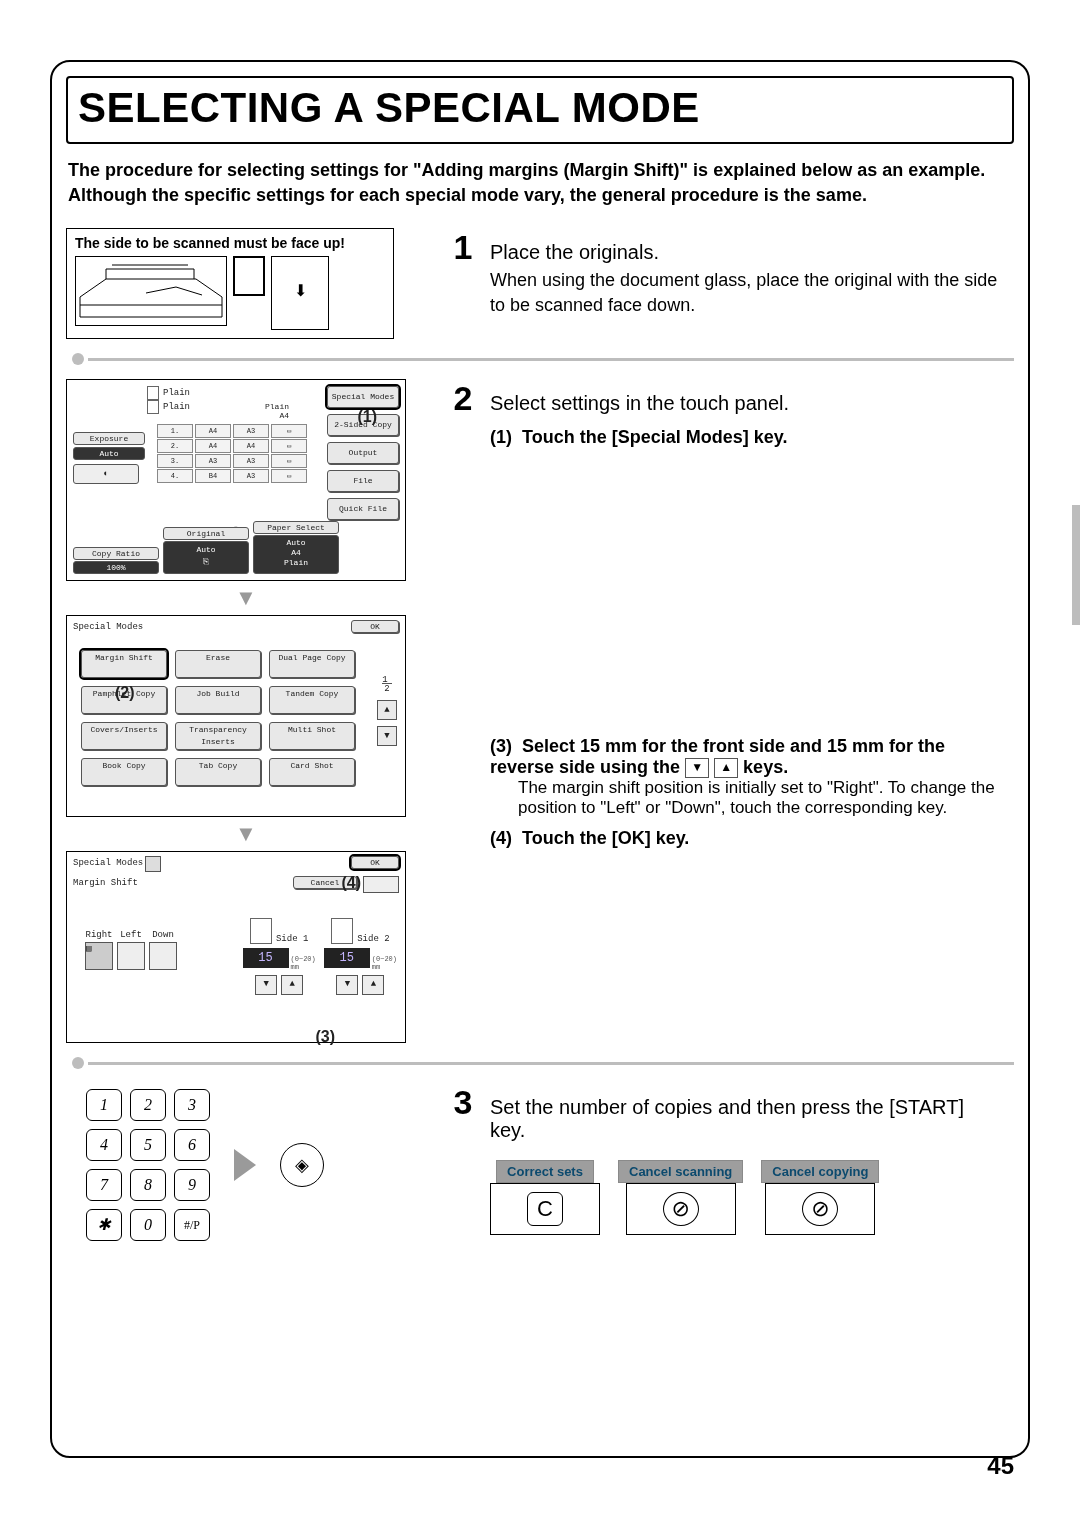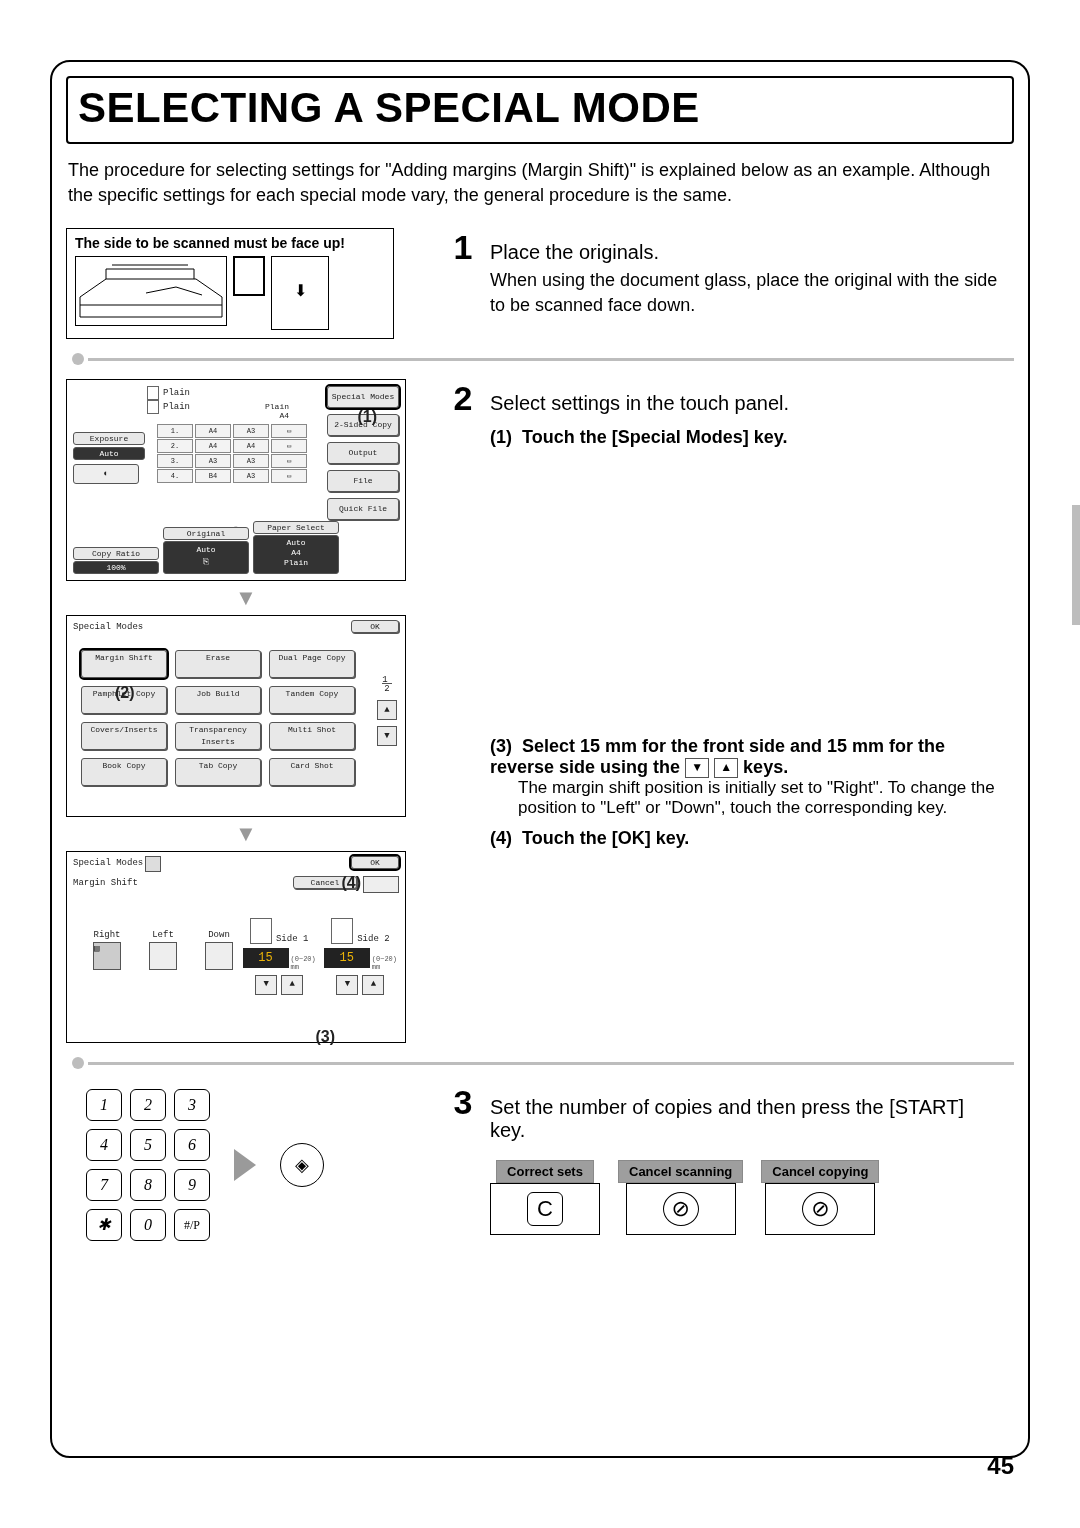--- a/index.html
+++ b/index.html
@@ -4,21 +4,21 @@
 <style>
 html, body { margin:0; padding:0; background:#fff; font-family: Arial, Helvetica, sans-serif; color:#000; }
 .page { width:1080px; height:1528px; position:relative; box-sizing:border-box; padding:60px 50px 40px 50px; }
 .outer-frame { position:absolute; inset:60px 50px 70px 50px; border:2px solid #000; border-radius:20px; }
 .inner { position:absolute; inset:76px 66px 86px 66px; }
 
 
 .title-box { border:2px solid #000; border-radius:4px; padding:6px 10px 10px; margin:0 0 14px; }
 .title { font-size:42px; font-weight:900; letter-spacing:0.5px; }
 
-.intro { font-size:18px; line-height:1.4; margin:6px 0 20px 2px; }
+.intro { font-size:18px; line-height:1.4; margin:6px 0 20px 2px;font-weight:bold; }
 
 
 .tab { position:absolute; right:-16px; top:505px; width:24px; height:120px; background:#bdbdbd; }
 
 
 .step { display:flex; gap:20px; margin-top:6px; }
 .left-col { width:360px; flex:0 0 360px; }
 .right-col { flex:1; padding-right:6px; }
 .num { font-size:34px; font-weight:900; width:34px; text-align:center; margin-right:10px; }
 .step-head { display:flex; align-items:baseline; }
@@ -77,45 +77,45 @@
 .p2b .side .arrow-btn { width:18px; height:18px; border:1px solid #555; background:#eaeaea; text-align:center; line-height:18px; }
 
 
 .p2c { width:338px; height:190px; }
 .p2c .hdr { position:absolute; left:6px; top:6px; font-size:9px; }
 .p2c .tab-icon { position:absolute; left:78px; top:4px; width:14px; height:14px; border:1px solid #555; background:#ddd; }
 .p2c .ok2 { position:absolute; right:6px; top:4px; width:40px; }
 .p2c .subhdr { position:absolute; left:6px; top:26px; font-size:9px; }
 .p2c .cancel { position:absolute; right:48px; top:24px; width:56px; }
 .p2c .tab-icon2 { position:absolute; right:6px; top:24px; width:34px; height:15px; border:1px solid #555; background:#eee; }
-.p2c .pos-row { position:absolute; left:26px; top:78px; display:flex; gap:28px; align-items:flex-start; }
+.p2c .pos-row { position:absolute; left:18px; top:78px; display:flex; gap:4px; align-items:flex-start; }
 .p2c .pos { display:flex; flex-direction:column; align-items:center; gap:2px; }
 .p2c .pos .sq { width:26px; height:26px; border:1px solid #555; background:#eee; }
 .p2c .sides { position:absolute; right:8px; top:66px; display:flex; gap:8px; }
 .p2c .side-col { display:flex; flex-direction:column; align-items:center; gap:4px; }
 .p2c .side-col .pg { width:20px; height:24px; border:1px solid #666; background:#fff; position:relative; }
-.p2c .side-col .val { width:46px; height:20px; background:#222; color:#eab308; text-align:center; line-height:20px; font-size:12px; position:relative; }
+.p2c .side-col .val { width:46px; height:20px; background:#222; color:#c4b5fd; text-align:center; line-height:20px; font-size:12px; position:relative; }
 .p2c .side-col .range { font-size:7px; color:#555; }
 .p2c .arrows { display:flex; gap:4px; }
 .p2c .arrows .ab { width:20px; height:18px; border:1px solid #555; background:#eee; text-align:center; line-height:16px; }
 
 
 .key-icon { display:inline-block; width:22px; height:18px; border:1px solid #555; vertical-align:middle; line-height:16px; text-align:center; font-size:12px; background:#fff; }
 
 
 .keypad-wrap { display:flex; align-items:center; gap:24px; margin-left:20px; margin-top:6px; }
 .keypad { display:grid; grid-template-columns:repeat(3, 36px); gap:8px; }
 .keypad .k { height:30px; border:1.5px solid #000; border-radius:6px; text-align:center; line-height:30px; font-style:italic; font-family:Georgia,serif; font-size:16px; }
 .play { width:0; height:0; border-top:16px solid transparent; border-bottom:16px solid transparent; border-left:22px solid #9a9a9a; }
 .start-btn { width:42px; height:42px; border:1.5px solid #000; border-radius:50%; text-align:center; line-height:42px; font-size:18px; }
 
 
 .boxes { display:flex; gap:18px; margin-top:14px; margin-left:44px; }
 .box { display:flex; flex-direction:column; align-items:center; }
-.box .lbl { background:#9e9e9e; color:#000000; font-weight:700; font-size:13px; padding:3px 10px; border:1px solid #8a8a8a; }
+.box .lbl { background:#9e9e9e; color:#0c4a6e; font-weight:700; font-size:13px; padding:3px 10px; border:1px solid #8a8a8a; }
 .box .sq { width:108px; height:50px; border:1.5px solid #000; margin-top:0; display:flex; align-items:center; justify-content:center; font-size:22px; }
 .box .sq .small-btn { width:34px; height:32px; border:1.5px solid #000; border-radius:6px; text-align:center; line-height:32px; font-family:Arial; }
 
 .page-num { position:absolute; right:0; bottom:-38px; font-size:24px; font-weight:900; }
 </style>
 </head>
 <body>
 
 <div class="page">
   <div class="outer-frame"></div>

